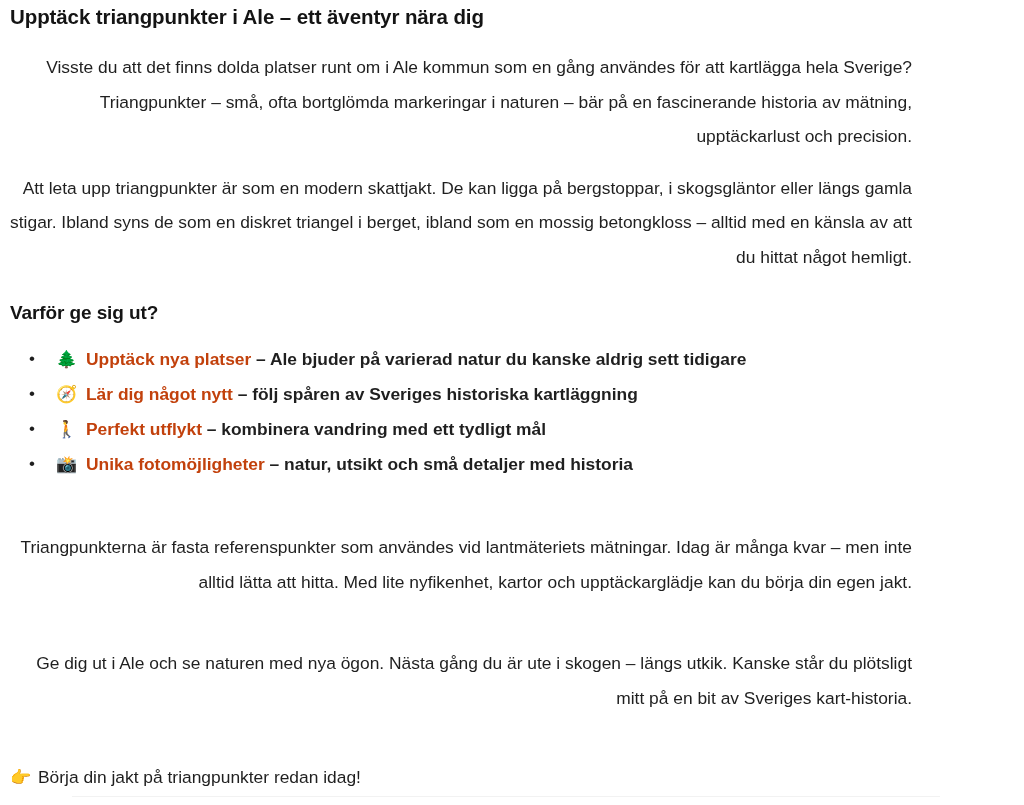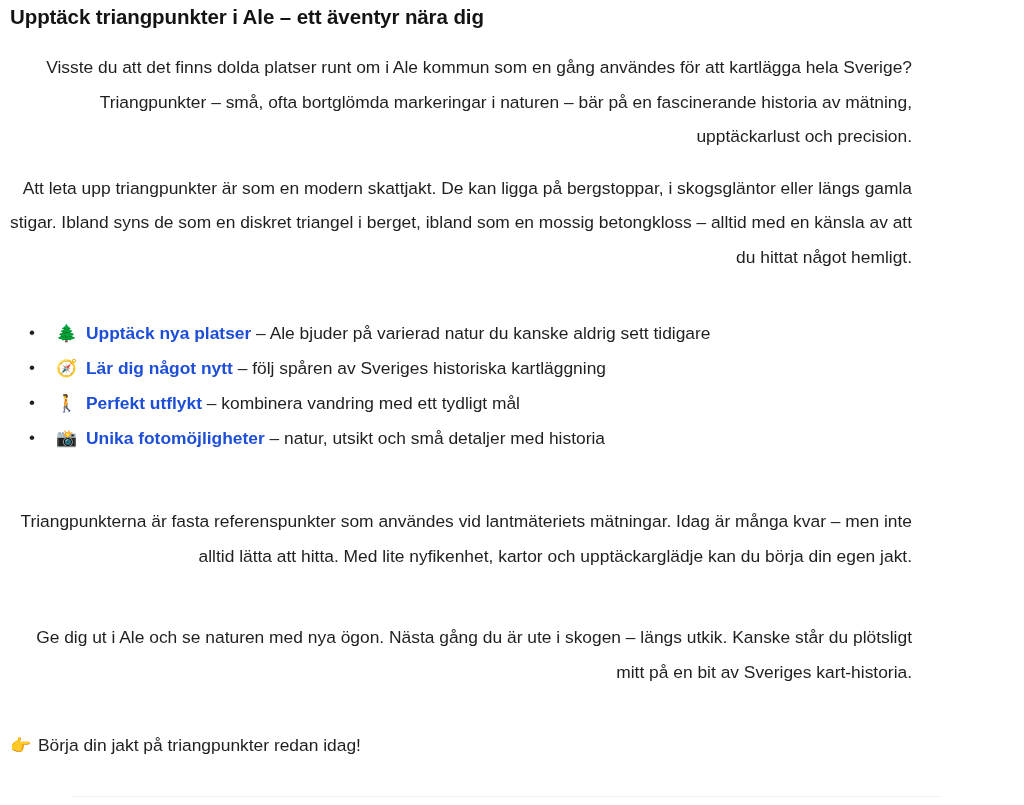--- a/index.html
+++ b/index.html
@@ -89,30 +89,30 @@
   }
   .benefit-emoji {
     display: inline-block;
     width: 30px;
     font-size: 17px;
     line-height: 34px;
     vertical-align: baseline;
   }
   .benefit-label {
     font-weight: 700;
-    color: #1d4ed8;
+    color: #c2410c;
   }
   .benefit-rest {
-    font-weight: 400;
+    font-weight: 700;
   }
 
   
   .cta-line {
     font-size: 17.4px;
-    line-height: 30px;
+    line-height: 42px;
     color: #1f1f1f;
     white-space: nowrap;
   }
   .cta-emoji {
     display: inline-block;
     width: 28px;
     font-size: 17px;
     vertical-align: baseline;
   }
 
@@ -136,20 +136,21 @@
   <div class="gap-title-para"></div>
 
   <p class="para">Visste du att det finns dolda platser runt om i Ale kommun som en gång användes för att kartlägga hela Sverige? Triangpunkter – små, ofta bortglömda markeringar i naturen – bär på en fascinerande historia av mätning, upptäckarlust och precision.</p>
 
   <div class="gap-para-para"></div>
 
   <p class="para">Att leta upp triangpunkter är som en modern skattjakt. De kan ligga på bergstoppar, i skogsgläntor eller längs gamla stigar. Ibland syns de som en diskret triangel i berget, ibland som en mossig betongkloss – alltid med en känsla av att du hittat något hemligt.</p>
 
   <div class="gap-para-head"></div>
 
+  <h2 class="section-title">Varför ge sig ut?</h2>
 
   <div class="gap-head-list"></div>
 
   <ul class="benefits">
 
     <li class="benefit-item">
       <span class="bullet-dot">•</span>
       <span class="benefit-emoji">🌲</span><span class="benefit-label">Upptäck nya platser</span><span class="benefit-rest"> – Ale bjuder på varierad natur du kanske aldrig sett tidigare</span>
     </li>
 

